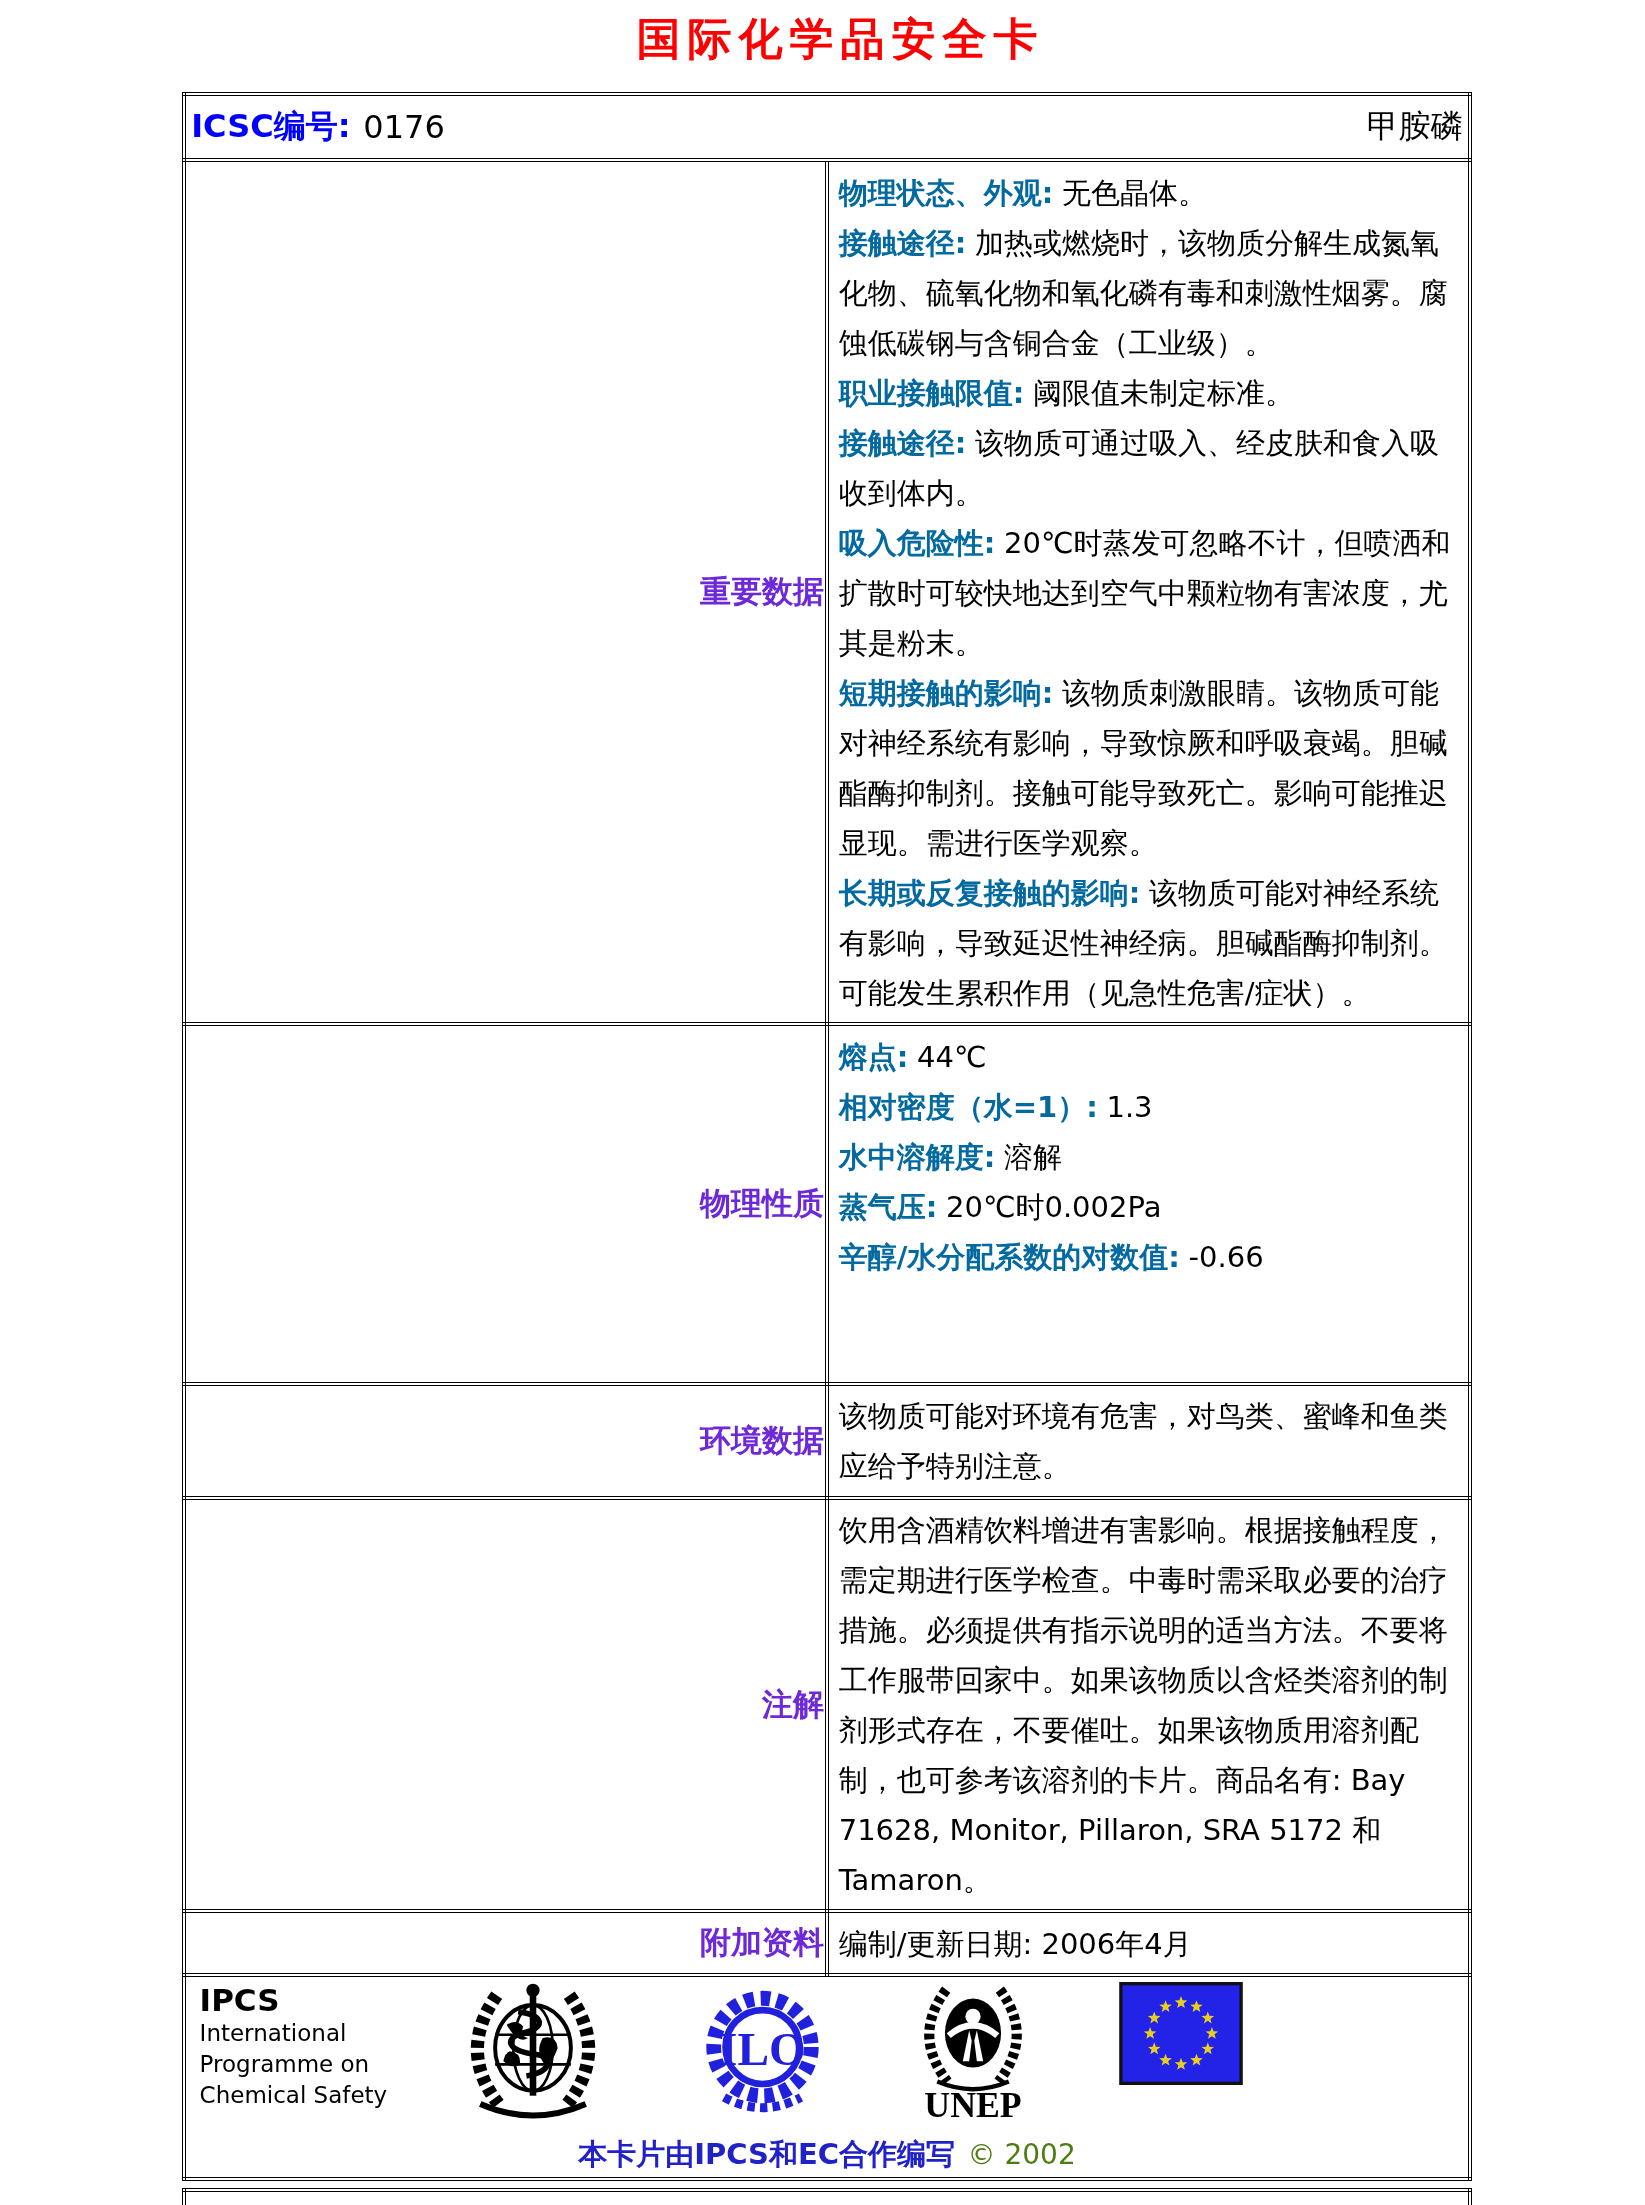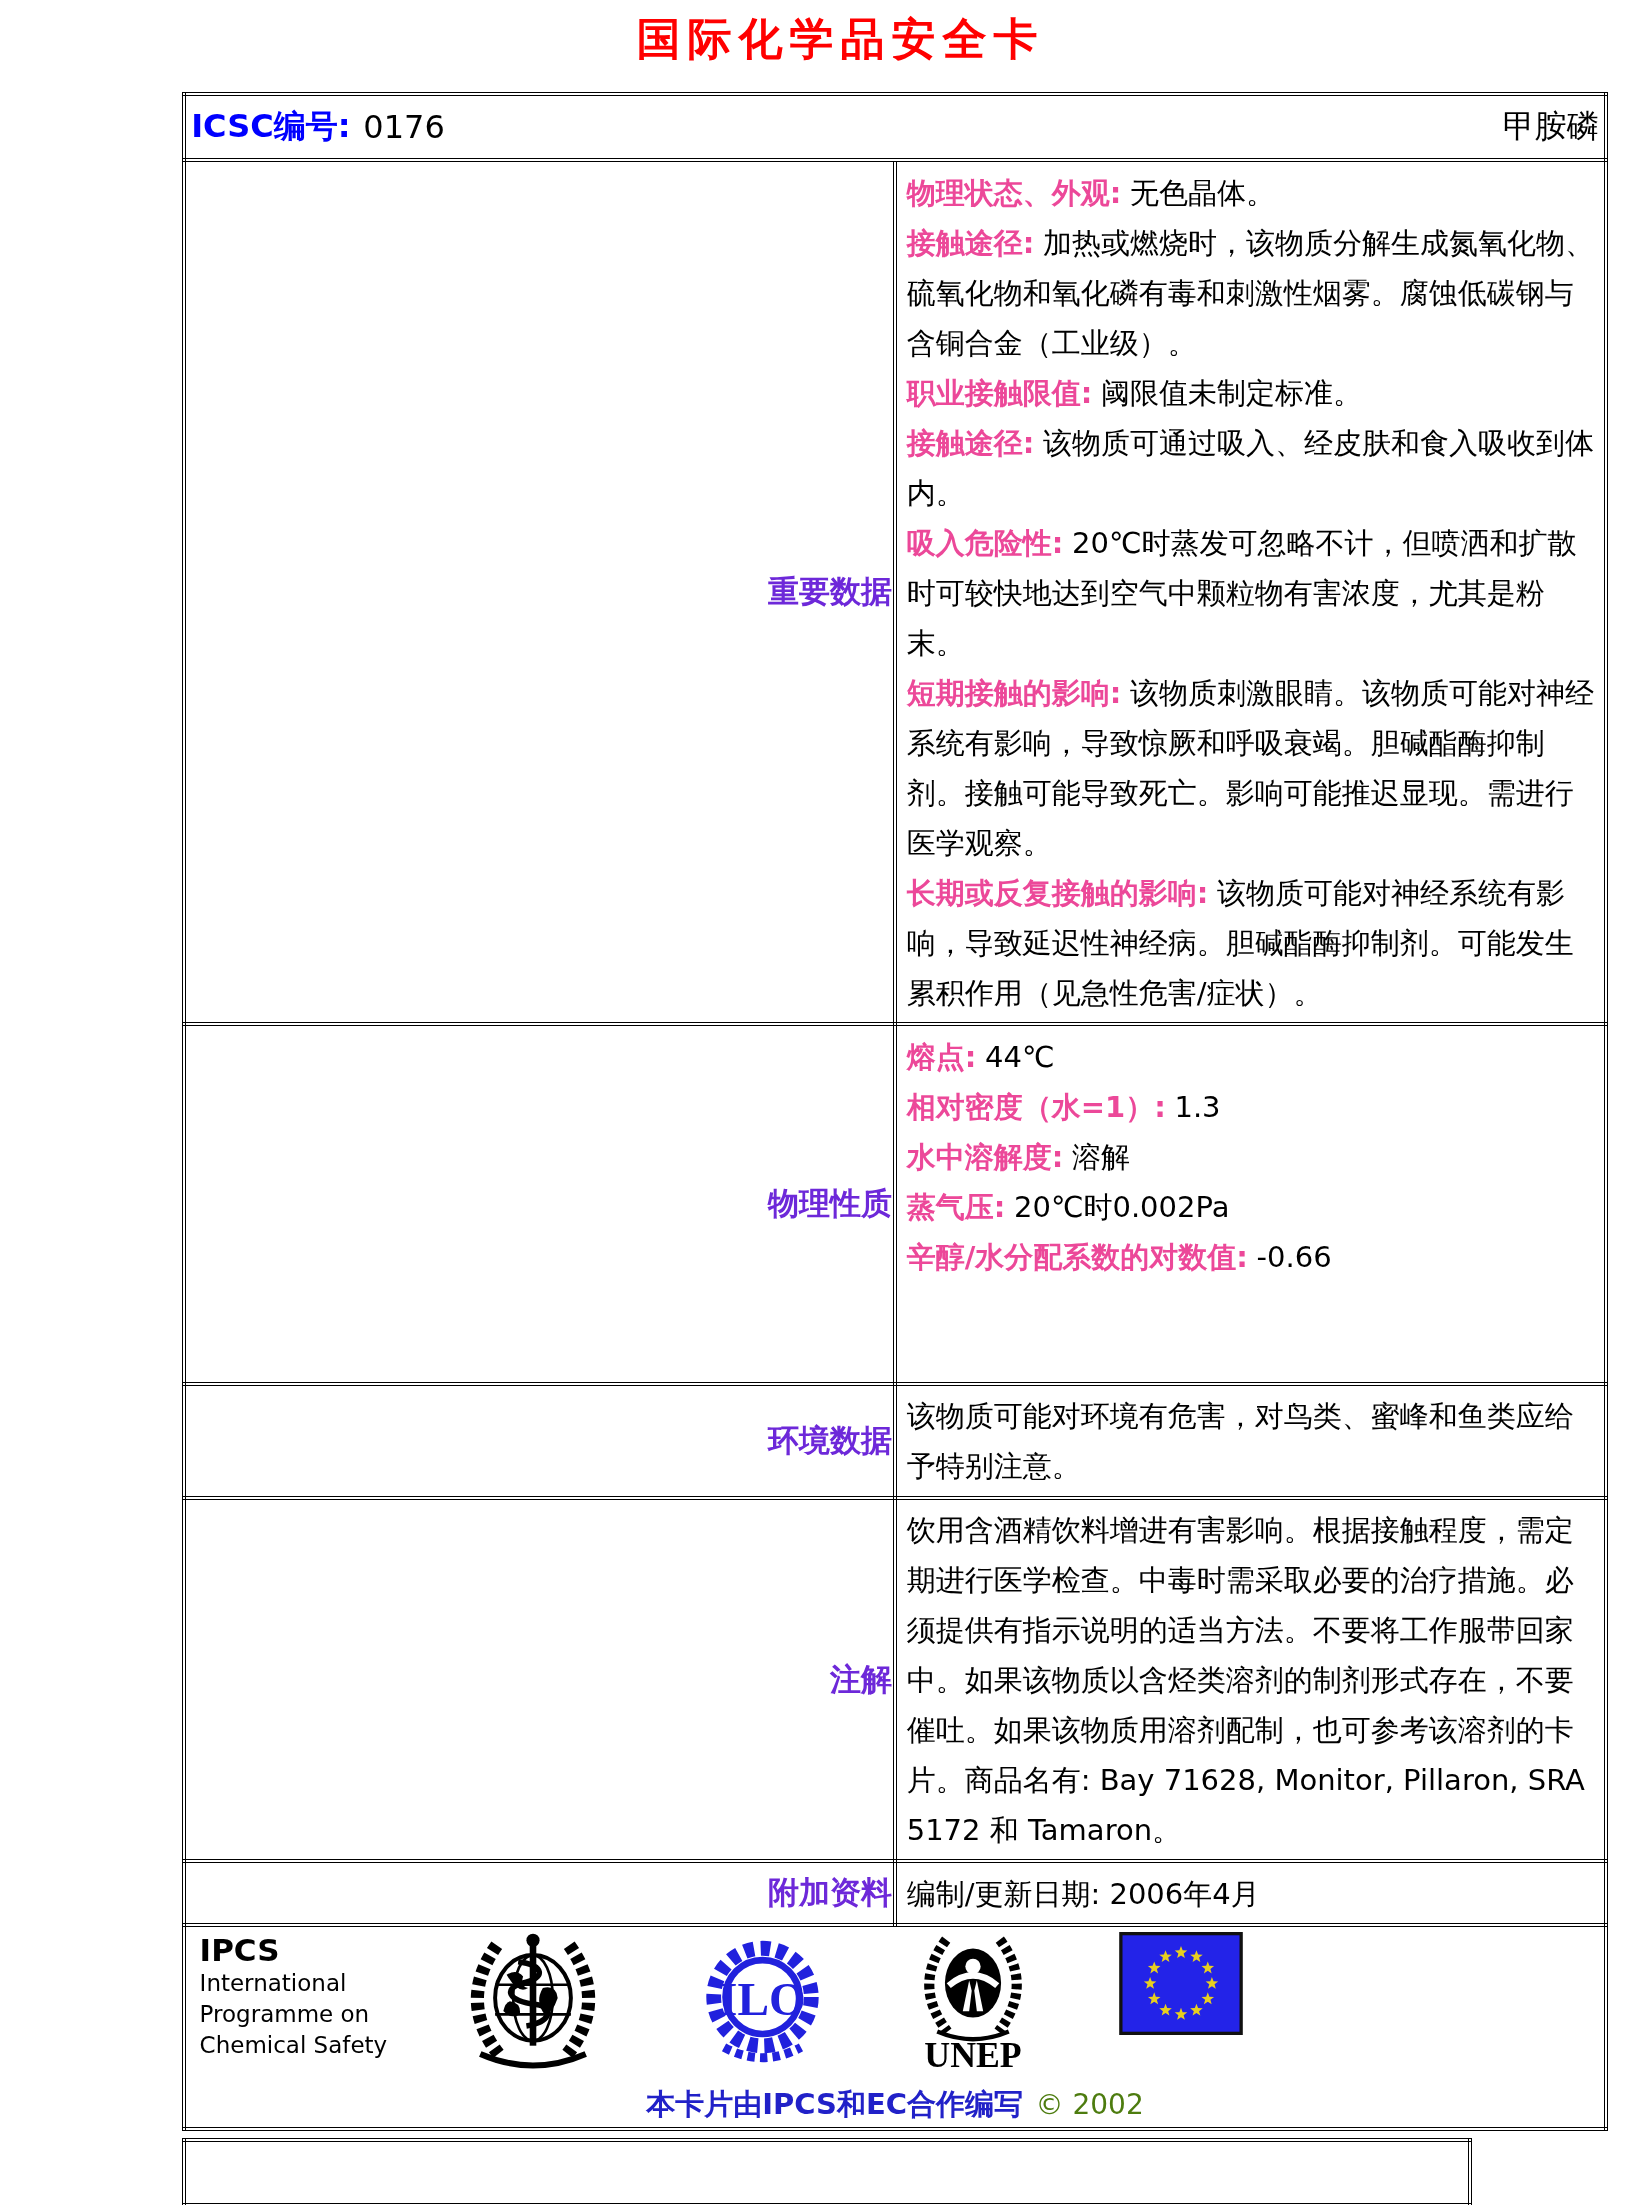--- a/index.html
+++ b/index.html
@@ -5,33 +5,33 @@
   html,body{margin:0;padding:0;}
   body{
     width:1645px;height:2205px;background:#ffffff;position:relative;
     font-family:"DejaVu Sans","Liberation Sans",sans-serif;color:#000;
   }
   .page-title{
     text-align:center;padding-top:9.7px;font-size:44px;font-weight:bold;
     color:#ff0000;letter-spacing:7px;margin-left:36px;
   }
   table.card{
-    border-collapse:collapse;margin:23.6px 0 0 182px;width:1426px;table-layout:fixed;
+    border-collapse:collapse;margin:23.6px 0 0 182px;width:1290px;table-layout:fixed;
   }
   table.card td{border:4.2px double #000;}
   table.card{border:4.9px double #000;}
   td.lblcol{
     width:170px;text-align:right;color:#6d28d9;font-weight:bold;
     font-size:31px;vertical-align:middle;
   }
   td.content{
     font-size:29px;line-height:50px;padding:5.6px 9.7px 4.2px 9.7px;vertical-align:top;
   }
   td.vmid{vertical-align:middle;}
-  .lbl{color:#ec4899;font-weight:bold;margin-right:0.3em;}
+  .lbl{color:#0369a1;font-weight:bold;margin-right:0.3em;}
   .hdr{
     display:flex;justify-content:space-between;align-items:center;
     font-size:32px;padding:0 4.2px;
   }
   .hdr .icsc{color:#0000ff;font-weight:bold;margin-right:0.4em;}
   .hdr-left{display:flex;align-items:center;}
   tr.r-head td{height:60px;}
   tr.r-important td{height:675px;}
   tr.r-physical td{height:346px;}
   tr.r-env td{height:44px;}

